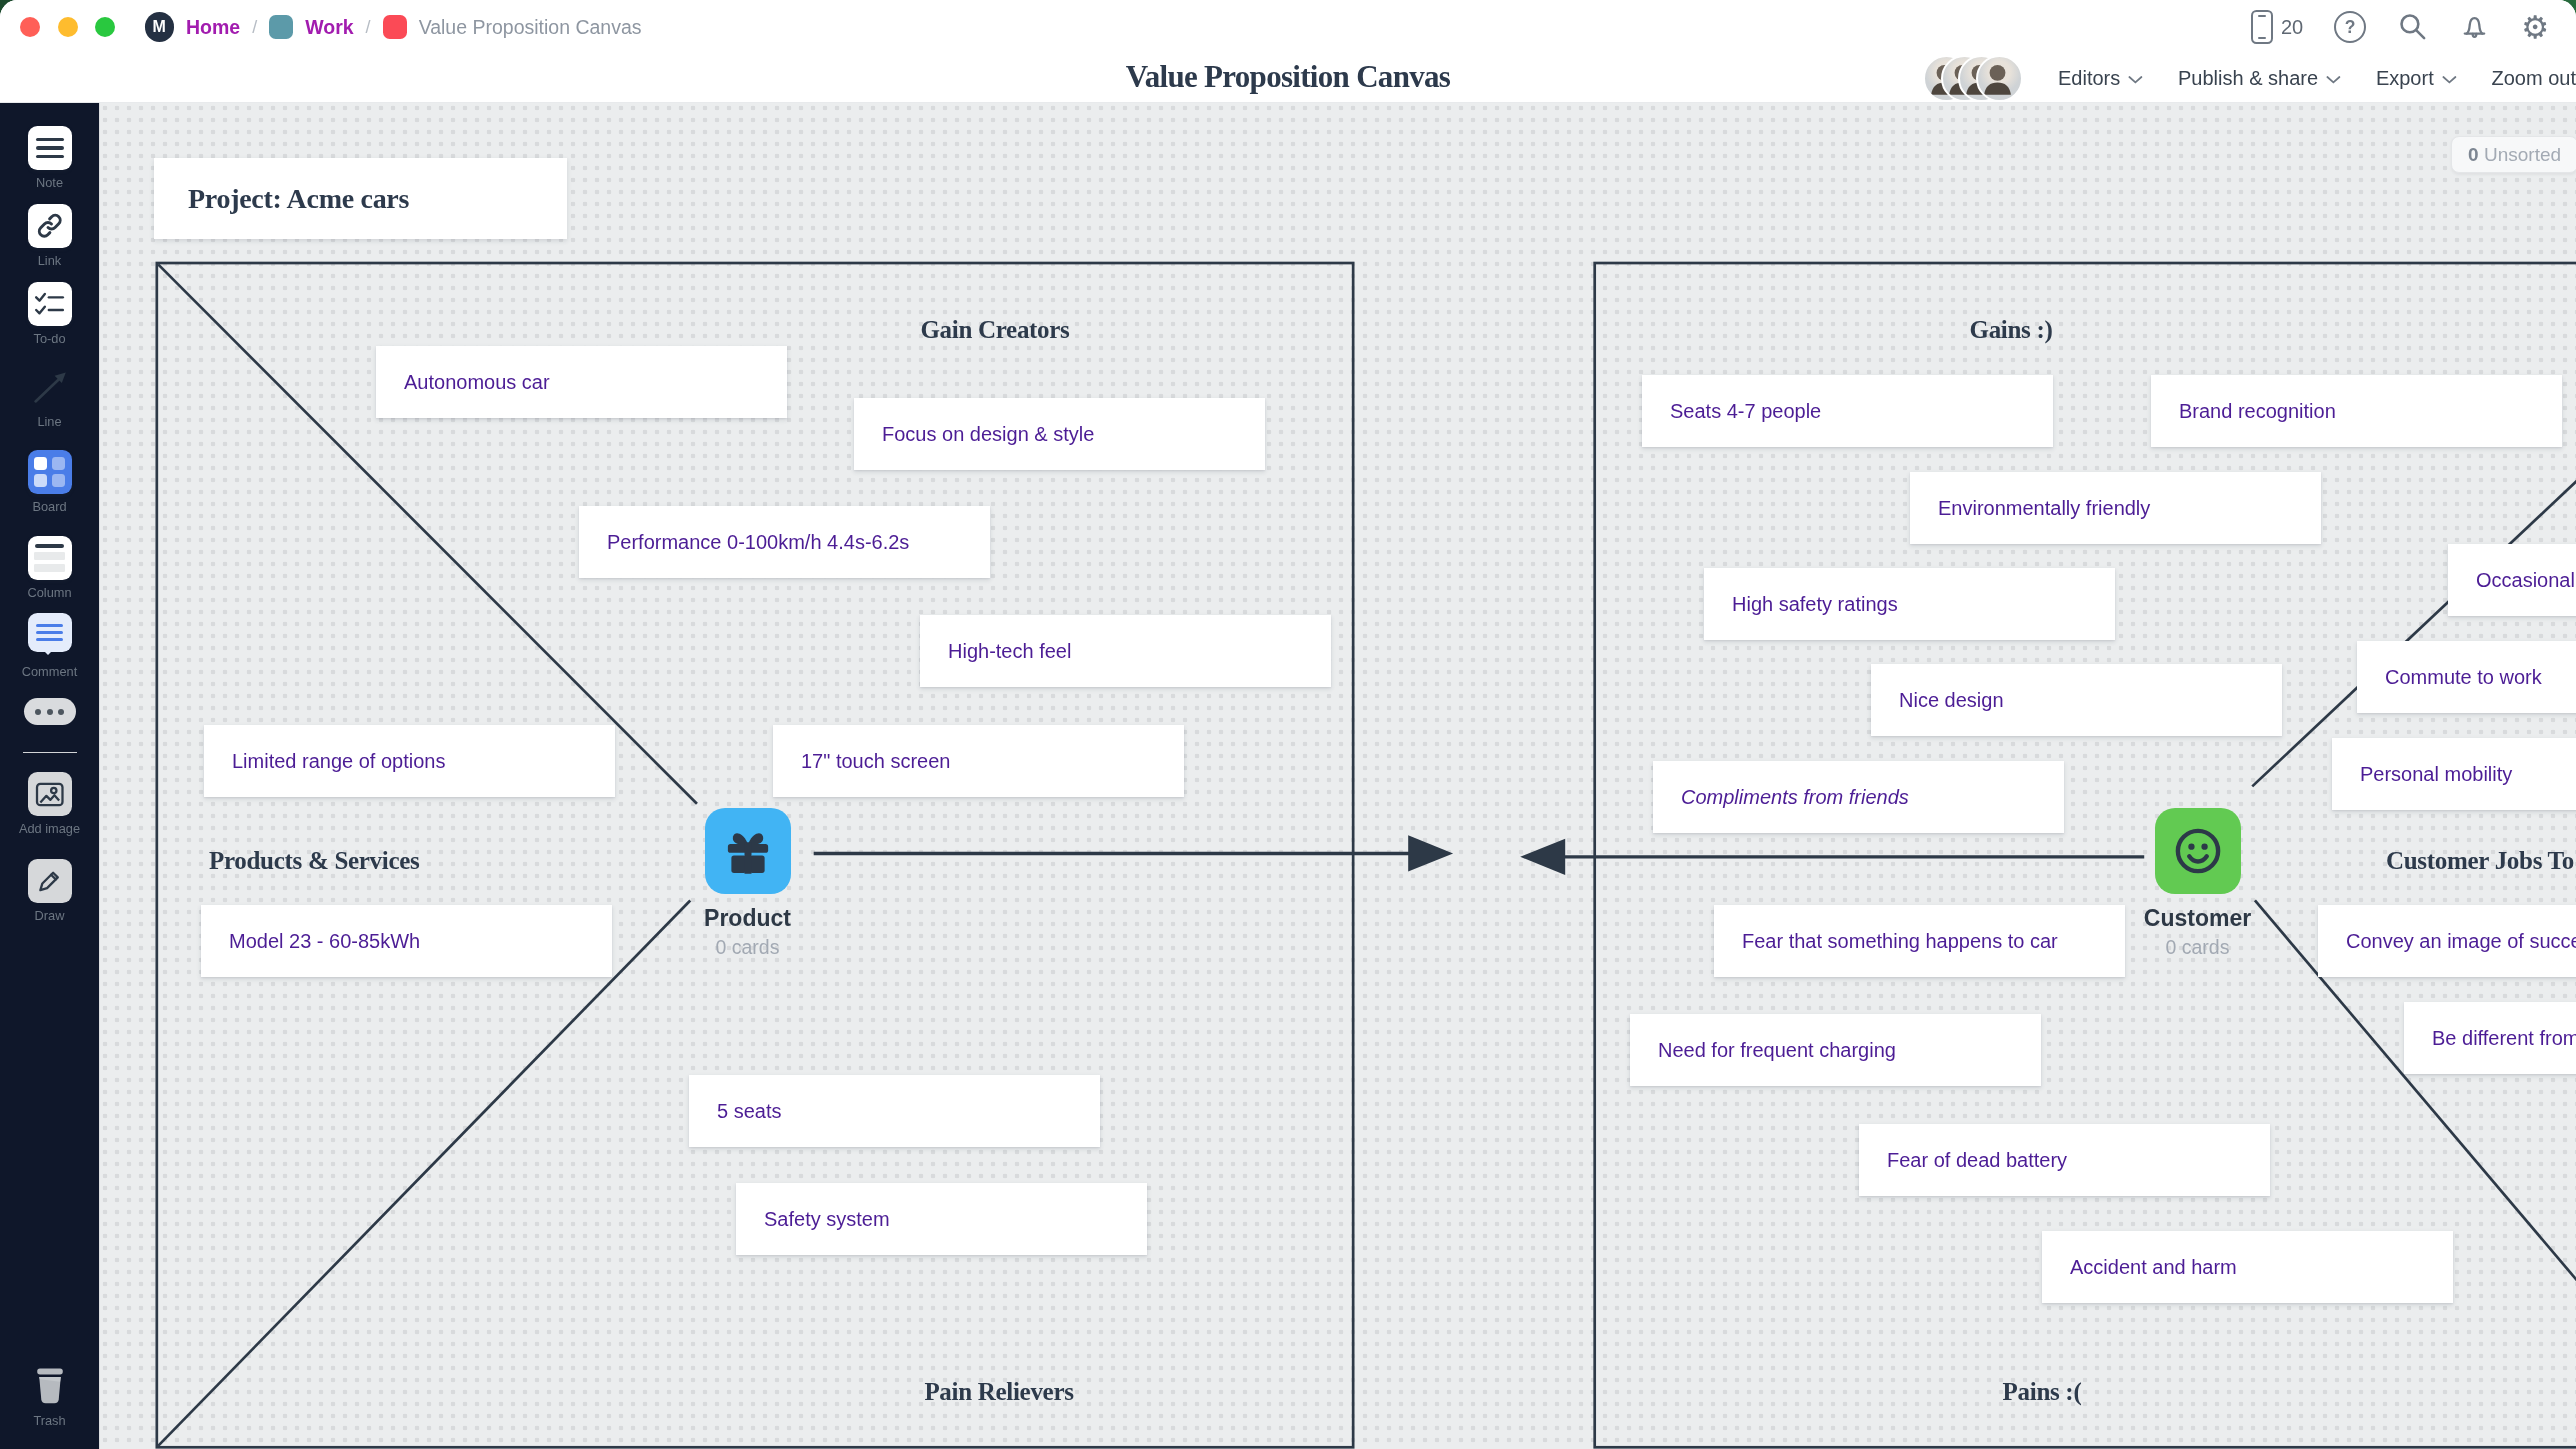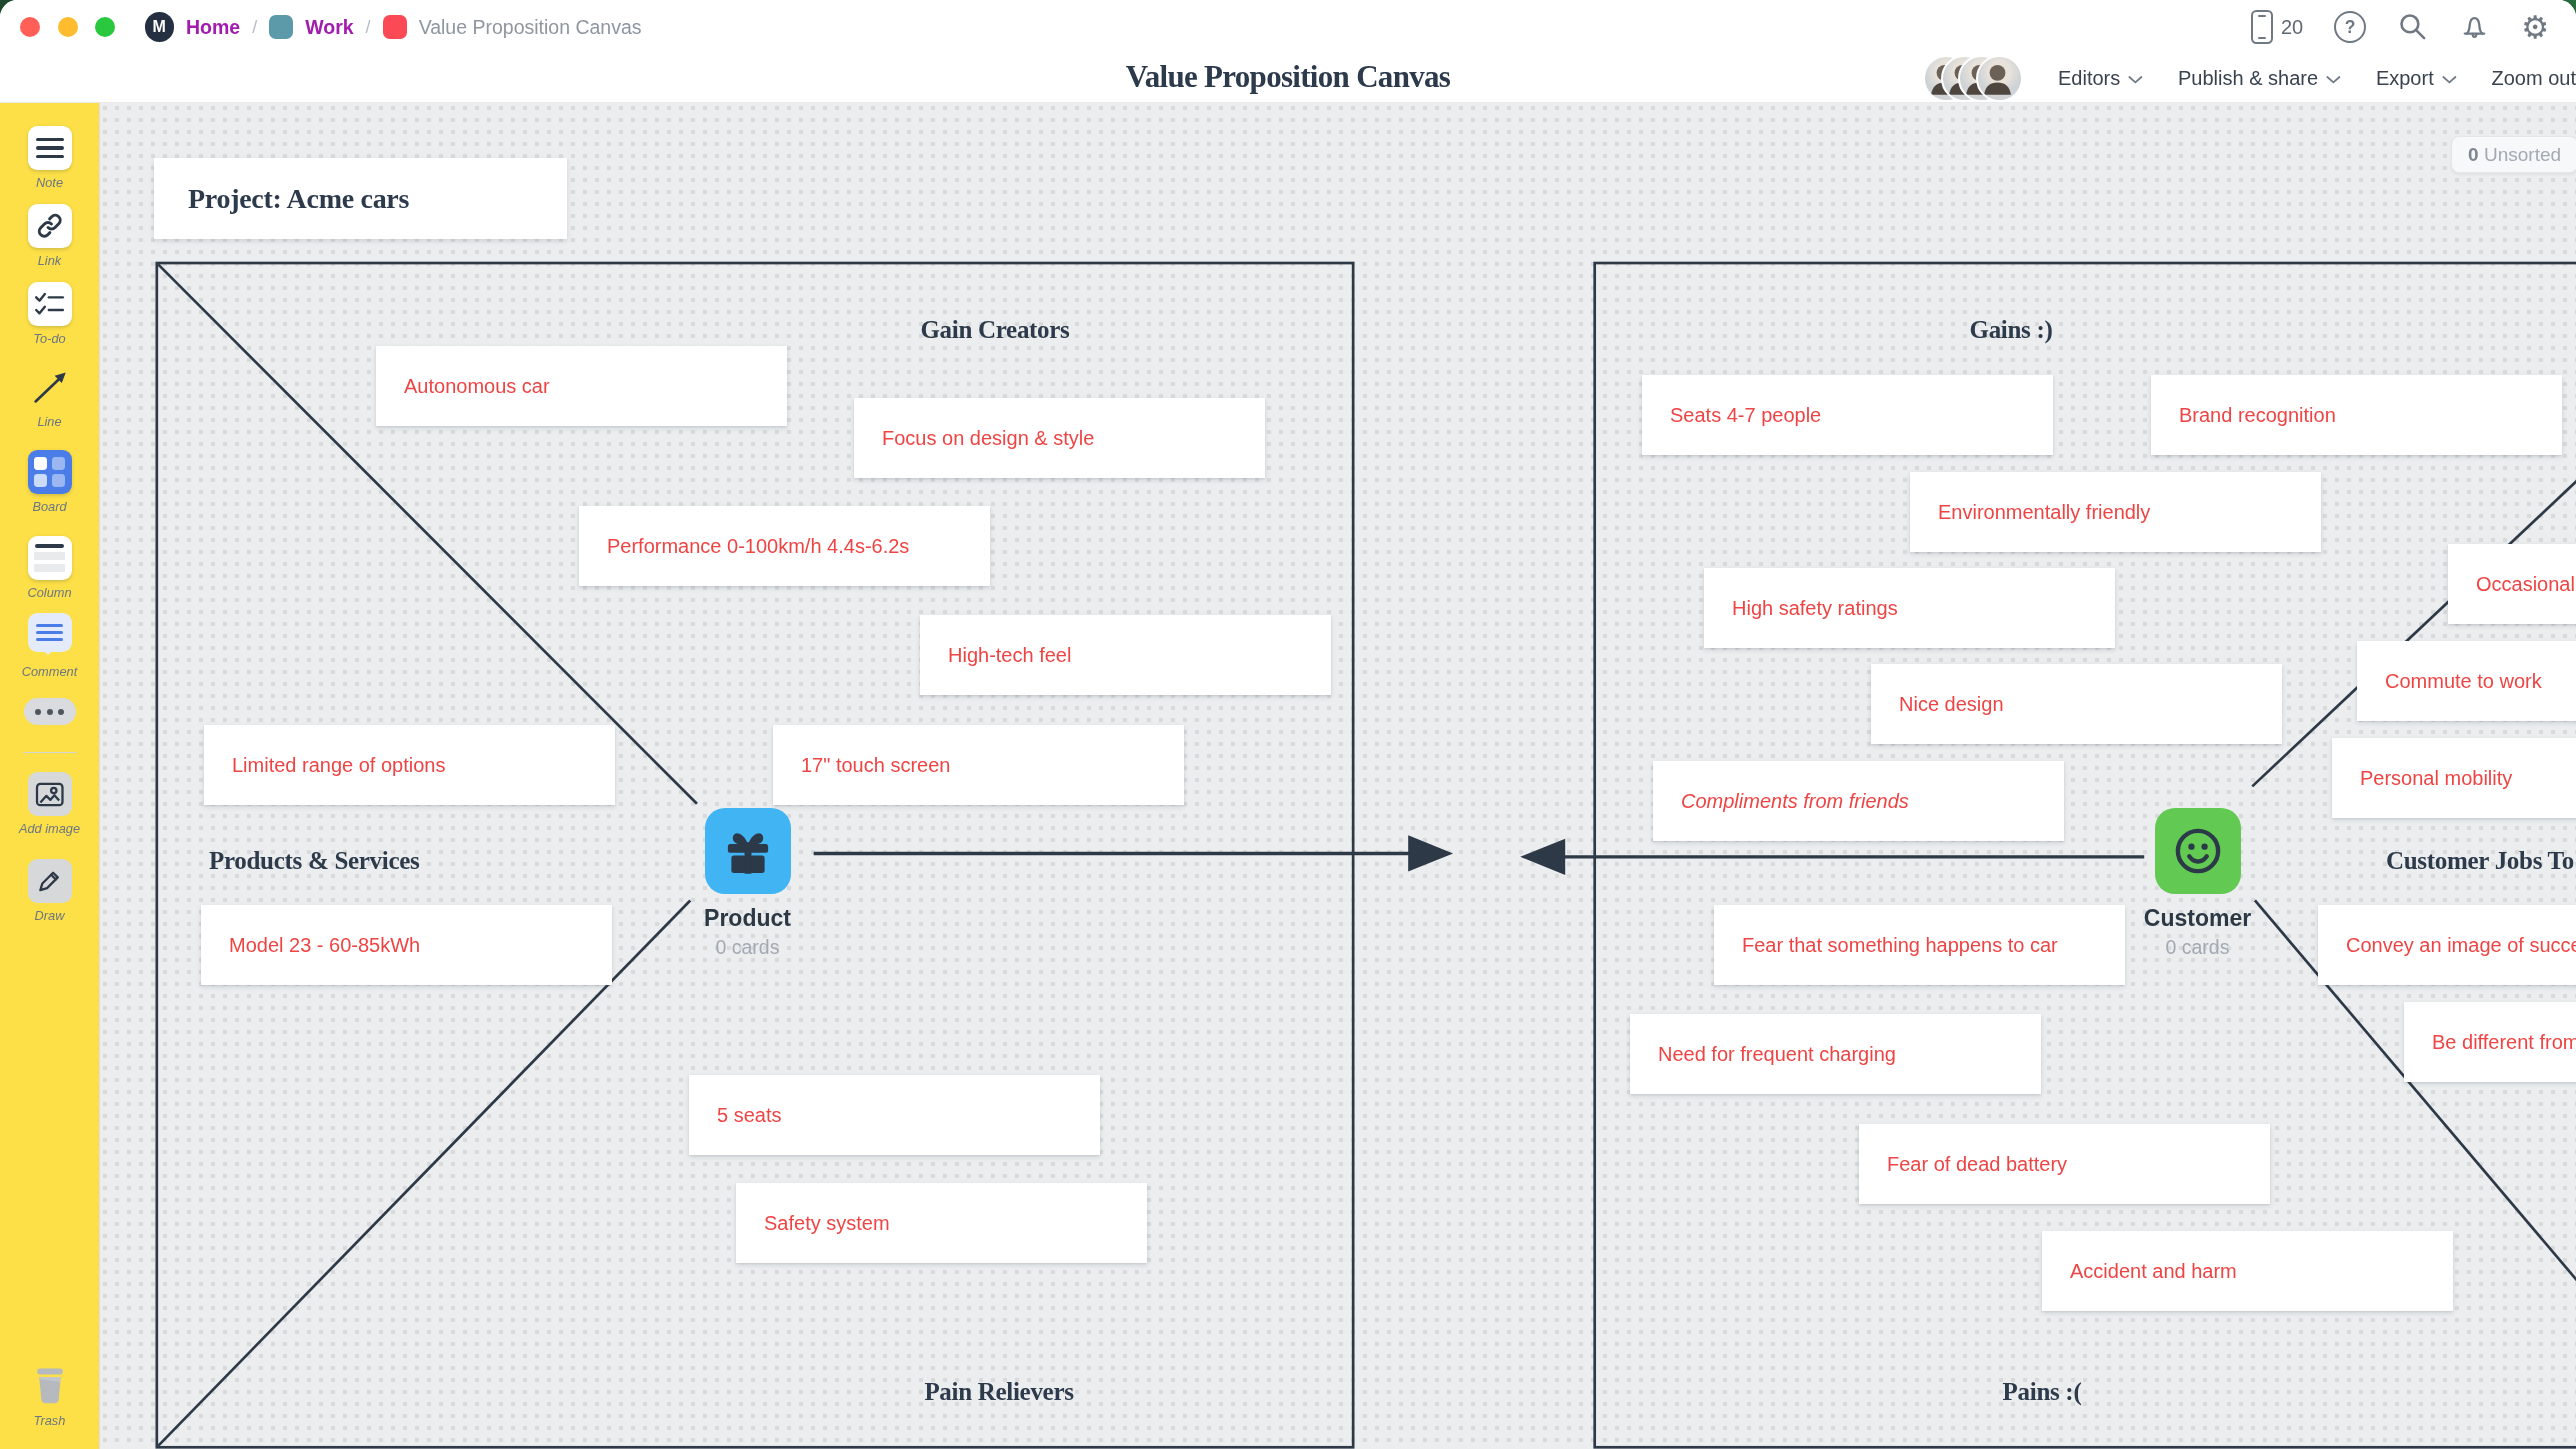--- a/index.html
+++ b/index.html
@@ -40,22 +40,22 @@
     font-size:20px;color:#39434f;}
   .avatars{display:flex;}
   .avatar{width:43px;height:43px;border-radius:50%;border:2px solid #fff;
     background:radial-gradient(circle at 50% 35%,#e8e2da 0 30%,#cfd3d6 60%);position:relative;overflow:hidden;}
   .avatar+.avatar{margin-left:-29.5px;}
   .avatar svg{position:absolute;inset:0;}
   .menubtn{display:flex;align-items:center;gap:8px;cursor:pointer;white-space:nowrap;}
   .caret{margin-top:2.7px;}
 
   
-  .sidebar{position:absolute;left:0;top:102px;width:99px;bottom:0;background:#fde047;
-    border-right:1.3px solid #dcdee0;z-index:30;font-style:italic;}
+  .sidebar{position:absolute;left:0;top:102px;width:99px;bottom:0;background:#0f172a;
+    border-right:1.3px solid #dcdee0;z-index:30;}
   .tool{position:absolute;left:0;width:99px;text-align:center;}
   .tool-label{display:block;margin-top:5.4px;font-size:12.8px;color:#6c7682;}
   .tile{width:44px;height:44px;border-radius:9.4px;margin:0 auto;background:#fff;
     box-shadow:0 1.3px 3.4px rgba(40,50,60,.18);display:flex;align-items:center;justify-content:center;
     flex-direction:column;position:relative;}
   .tile.grey{background:#d6d8da;box-shadow:none;}
   .tile.blue{background:#4a7de8;}
   .tile.bubble{background:#e4ecfb;box-shadow:none;border-radius:9.4px;}
   .tile.bubble:after{content:"";position:absolute;left:14.8px;bottom:-9.4px;
     border:6px solid transparent;border-top:6.7px solid #e4ecfb;}
@@ -68,24 +68,24 @@
   .pill i{width:6px;height:6px;border-radius:50%;background:#4d565f;}
   .sidediv{position:absolute;left:23px;width:54px;height:1.3px;background:#d2d4d7;}
 
   
   .canvas{position:absolute;left:99px;top:102px;right:0;bottom:0;overflow:hidden;z-index:10;
     background-color:#ebedee;
     background-image:radial-gradient(circle,#d8dadc 2.1px,transparent 2.6px);
     background-size:12px 12px;}
   .world{position:absolute;left:-99px;top:-102px;width:2576px;height:1450px;}
   .linework{position:absolute;left:0;top:0;z-index:1;}
-  .note-card{position:absolute;width:411px;height:80px;background:#fff;z-index:2;
+  .note-card{position:absolute;width:411px;height:72px;background:#fff;z-index:2;
     box-shadow:0 2px 4.7px rgba(45,57,71,.14),0 0.7px 1.3px rgba(45,57,71,.08);
     display:flex;align-items:center;padding-left:28px;box-sizing:border-box;
-    font-size:20px;color:#ef4444;white-space:nowrap;}
+    font-size:20px;color:#4c1d95;white-space:nowrap;}
   .section-header{position:absolute;z-index:2;font-family:"Liberation Serif","DejaVu Serif",serif;
     font-weight:700;font-size:25px;color:#2d3a4b;letter-spacing:-0.3px;white-space:nowrap;}
   .section-header.center{transform:translate(-50%,-50%);}
   .section-header.left{transform:translateY(-50%);}
   .project-card{position:absolute;left:154px;top:158px;width:413px;height:81px;background:#fff;z-index:2;
     box-shadow:0 2px 4.7px rgba(45,57,71,.14);display:flex;align-items:center;padding-left:34px;
     box-sizing:border-box;font-family:"Liberation Serif","DejaVu Serif",serif;font-weight:700;
     font-size:28px;letter-spacing:-0.3px;color:#2d3a4c;}
   .boarditem{position:absolute;width:201px;text-align:center;z-index:3;}
   .boardicon{width:86px;height:86px;border-radius:20px;margin:0 auto;display:flex;

